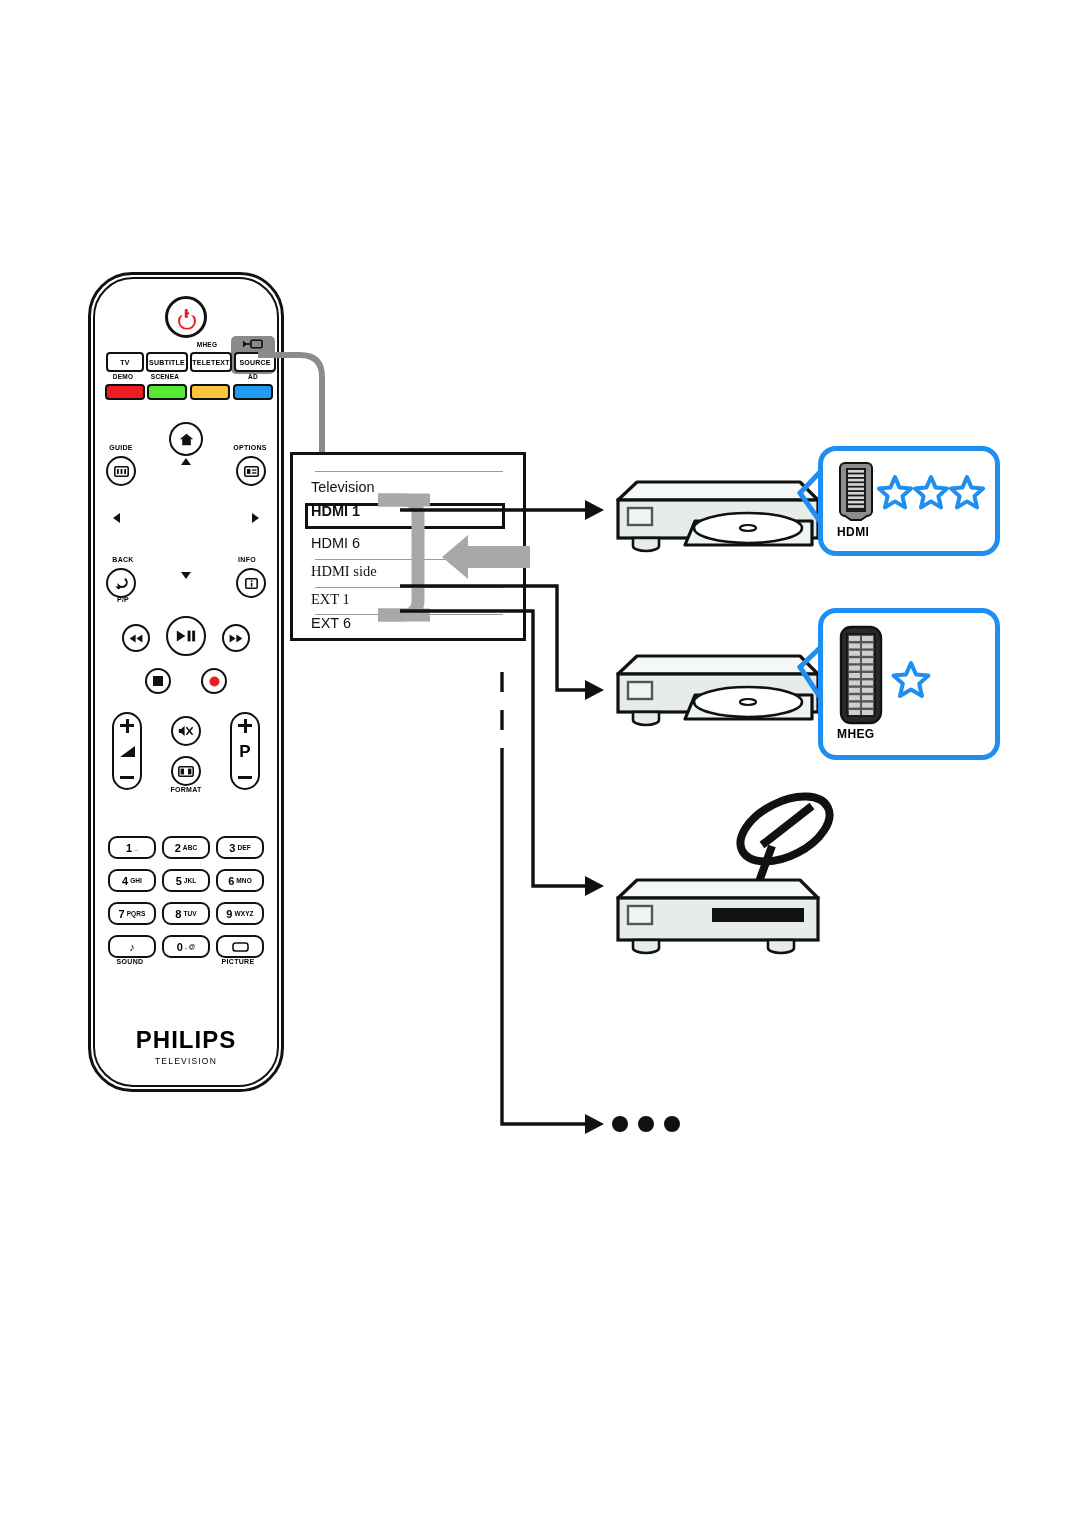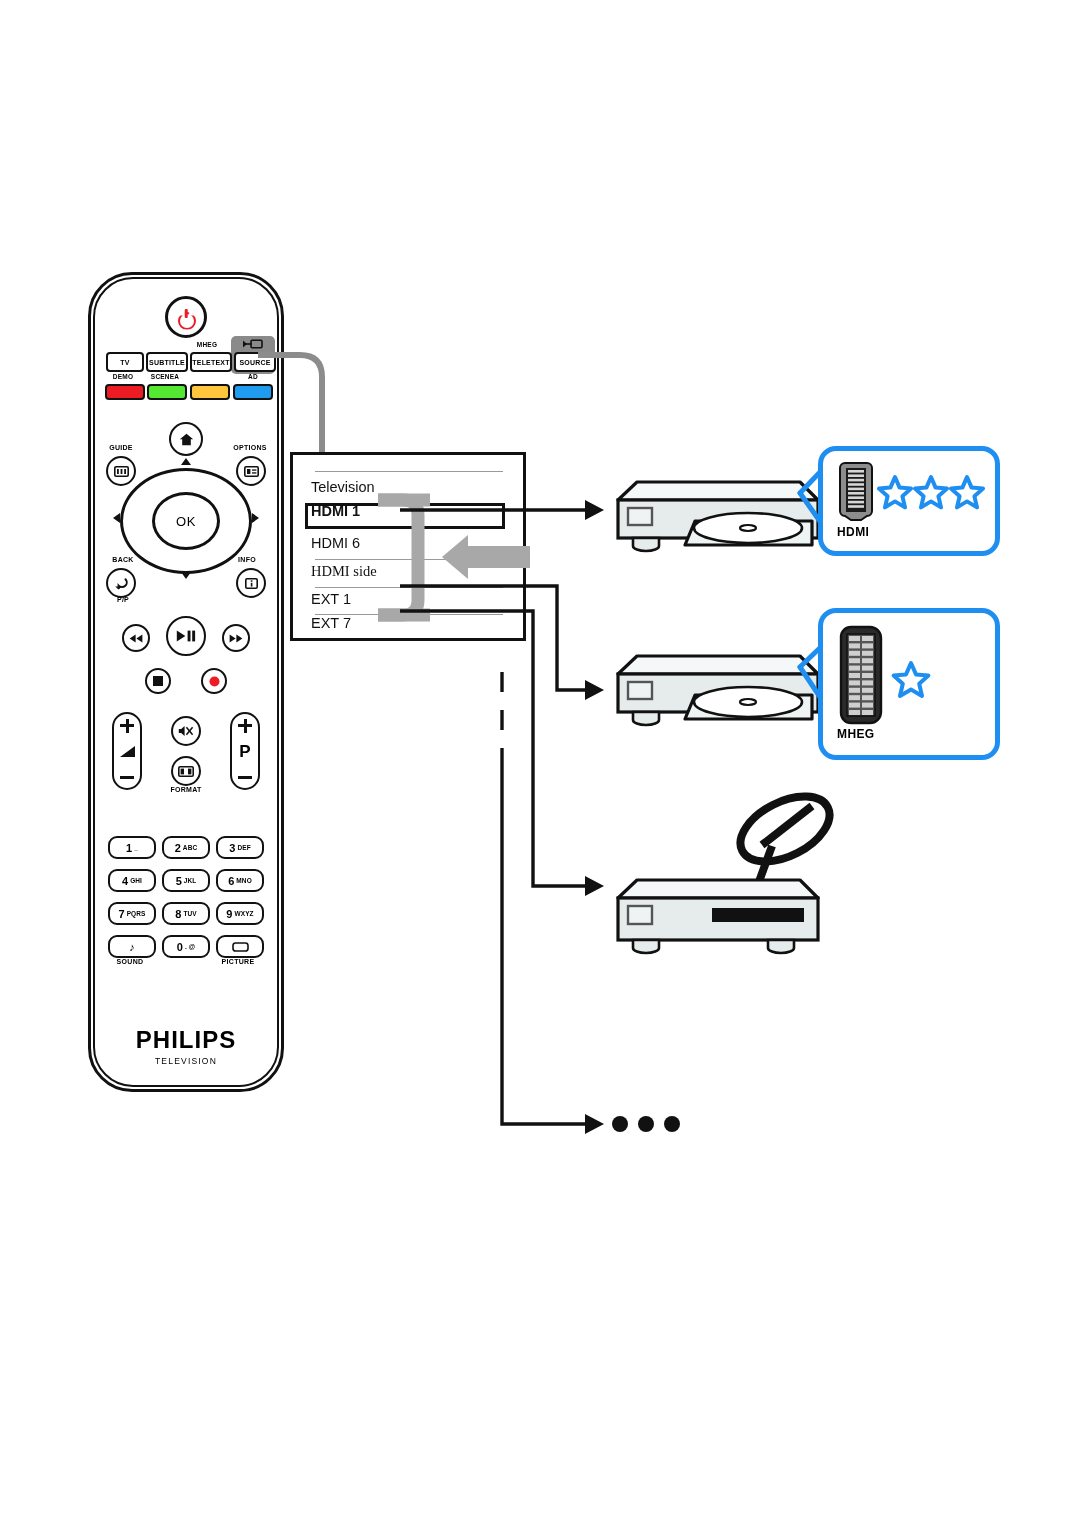--- a/index.html
+++ b/index.html
@@ -151,23 +151,20 @@
         <span>
           <svg width="15" height="11" viewBox="0 0 15 11">
               <rect x="0.8" y="0.8" width="13.4" height="9.4" rx="1.2" fill="none" stroke="#111" stroke-width="1.6"></rect>
               <rect x="3" y="3" width="3.4" height="5" fill="#111"></rect>
               <rect x="8" y="3.4" width="4.4" height="1.3" fill="#111"></rect>
               <rect x="8" y="6.3" width="4.4" height="1.3" fill="#111"></rect>
             </svg>
         </span>
       </div>
 
-      <div class="navring">
-        <div class="okbtn">OK</div>
-      </div>
       <div class="tri tri-u" style="left:50%;top:174px;transform:translateX(-50%);"></div>
       <div class="tri tri-d" style="left:50%;top:288px;transform:translateX(-50%);"></div>
       <div class="tri tri-l" style="left:13px;top:229px;"></div>
       <div class="tri tri-r" style="right:13px;top:229px;"></div>
 
       <div class="lbl" style="left:0px;top:272px;width:46px;">BACK</div>
       <div class="rbtn-sm" style="left:6px;top:284px;">
         <span>
           <svg width="15" height="13" viewBox="0 0 15 13">
               <path d="M11.5 2.2 A4.6 4.6 0 1 1 4.6 8.6 L4.6 11" fill="none" stroke="#111" stroke-width="2" stroke-linecap="round"></path>
@@ -319,23 +316,23 @@
 
   <div id="menu">
     <div class="msep" style="top:16px;"></div>
     <div class="mrow" style="top:24px;">Television</div>
     <div class="mhl" style="top:48px;"></div>
     <div class="mrow" style="top:48px;font-weight:bold;">HDMI 1</div>
     <div class="mrow" style="top:80px;">HDMI 6</div>
     <div class="msep" style="top:104px;"></div>
     <div class="mrow" style="top:108px;font-family:Liberation Serif, serif;">HDMI side</div>
     <div class="msep" style="top:132px;"></div>
-    <div class="mrow" style="top:136px;">EXT 1</div>
+    <div class="mrow" style="top:136px;font-family:Liberation Serif, serif;">EXT 1</div>
     <div class="msep" style="top:159px;"></div>
-    <div class="mrow" style="top:160px;">EXT 7</div>
+    <div class="mrow" style="top:160px;">EXT 6</div>
   </div>
 
   <svg class="ov" viewBox="0 0 1080 1532">
 
     <path d="M258 355 H300 Q322 355 322 377 V452" fill="none" stroke="#8c8c8c" stroke-width="6" stroke-linecap="butt"></path>
 
     <g opacity="1">
       <path d="M430 500 H455 Q470 500 470 515 V600 Q470 615 455 615 H430" fill="none" stroke="#a8a8a8" stroke-width="13" transform="translate(-52,0)"></path>
       <path d="M378 500 H430" fill="none" stroke="#a8a8a8" stroke-width="13"></path>
       <path d="M378 615 H430" fill="none" stroke="#a8a8a8" stroke-width="13"></path>

